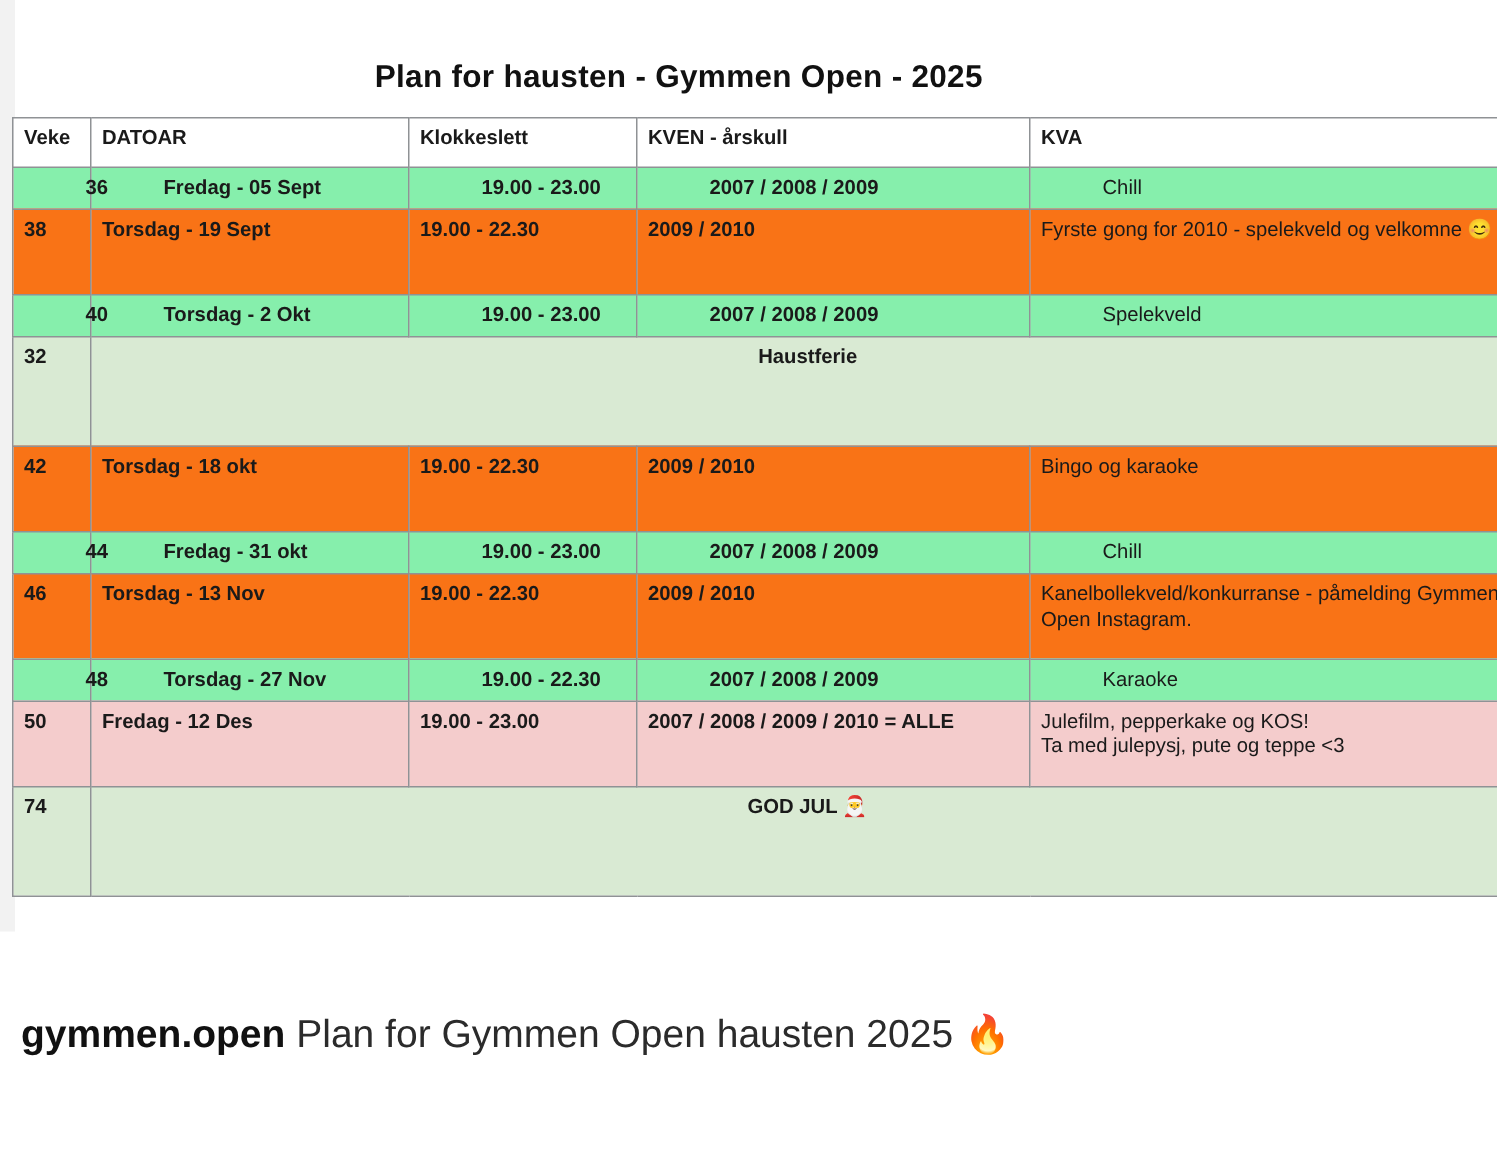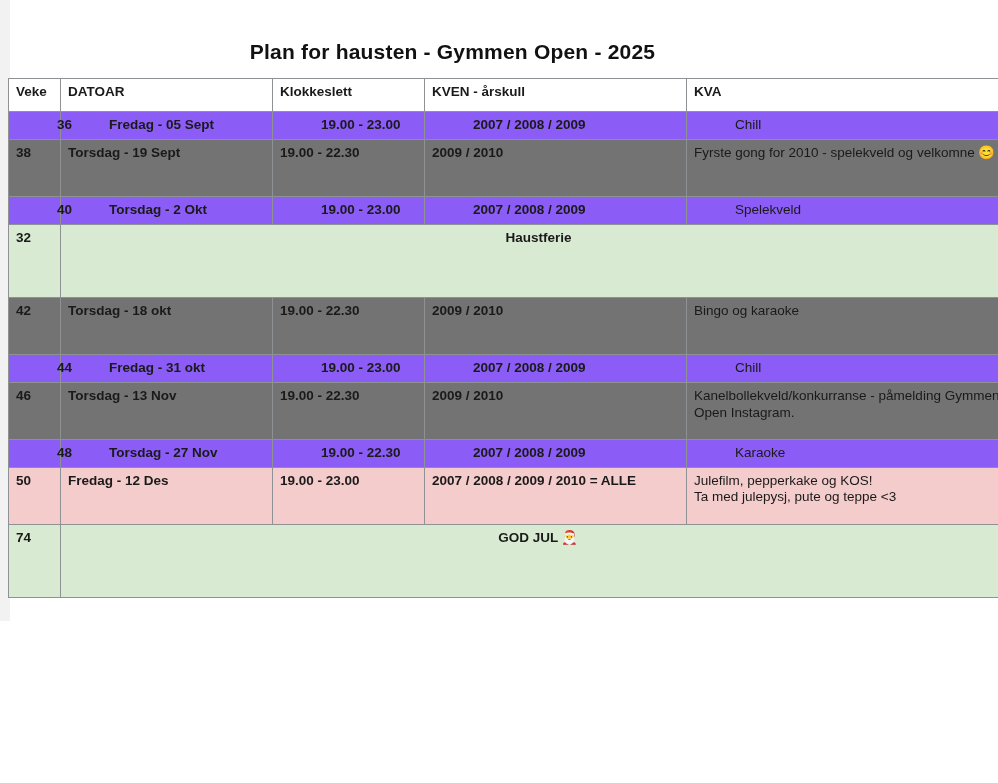--- a/index.html
+++ b/index.html
@@ -74,22 +74,22 @@
     padding-top: 6px;
     padding-bottom: 6px;
   }
   td.veke {
     font-weight: bold;
     font-size: 13.5px;
   }
   td.bold {
     font-weight: bold;
   }
-  tr.r-yellow td { background: #8b5cf6; padding-left: 48px; }
-  tr.r-blue td { background: #737373; }
+  tr.r-yellow td { background: #86efac; padding-left: 48px; }
+  tr.r-blue td { background: #f97316; }
   tr.r-green td { background: #d9ead3; }
   tr.r-red td { background: #f4cccc; }
 
   td.span-cell {
     text-align: center;
     font-weight: bold;
     font-size: 14.5px;
     vertical-align: middle;
     height: 60px;
   }
@@ -223,14 +223,21 @@
 
         <tr class="r-green veryTall">
           <td class="veke">74</td>
           <td class="span-cell" colspan="4">GOD JUL 🎅</td>
         </tr>
 
       </tbody>
     </table>
   </div>
 
+  <div class="caption">
+    <div class="caption-line">
+      <span class="caption-user">gymmen.open</span>
+      <span class="caption-text">Plan for Gymmen Open hausten 2025</span>
+      <span class="caption-fire">🔥</span>
+    </div>
+  </div>
 
 </div>
 
 </body></html>

